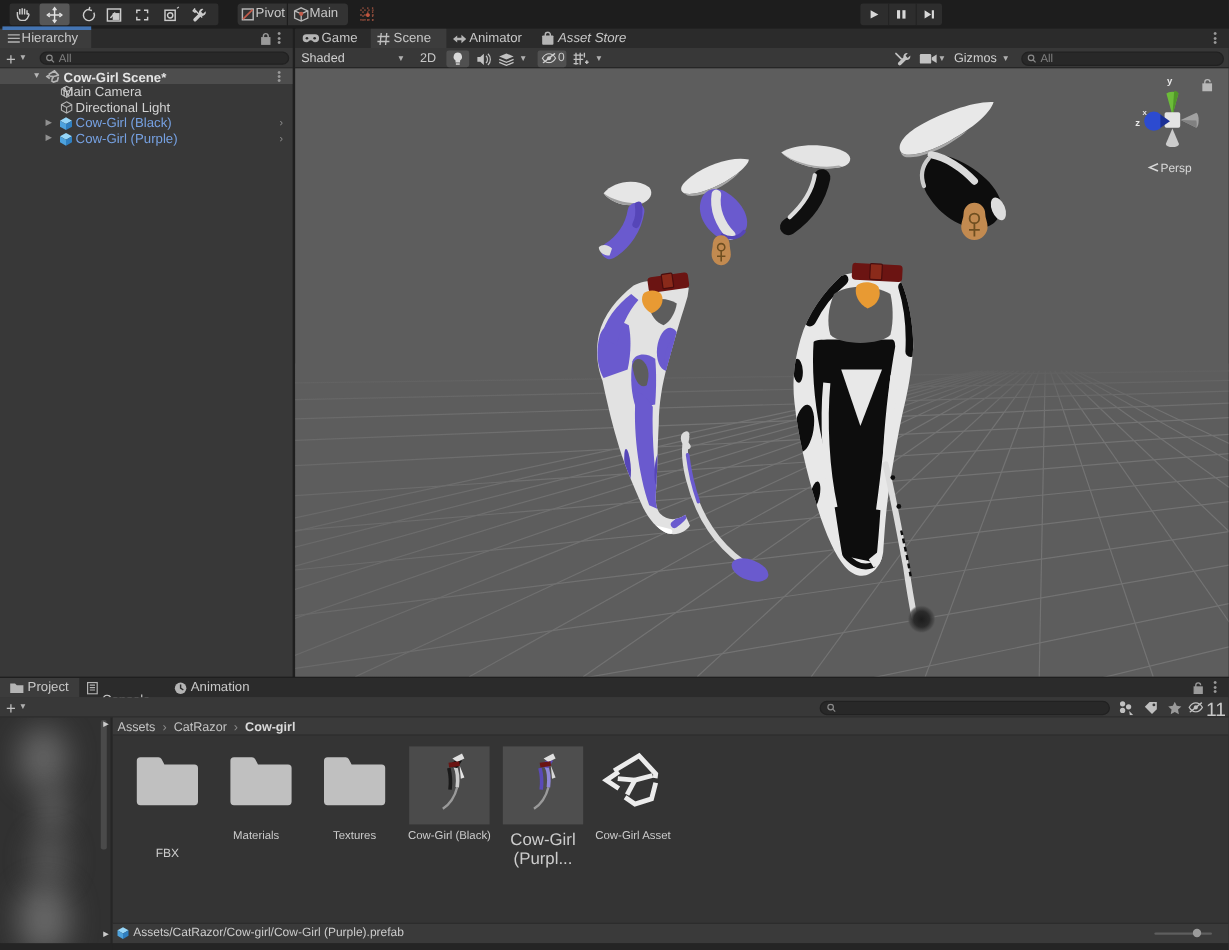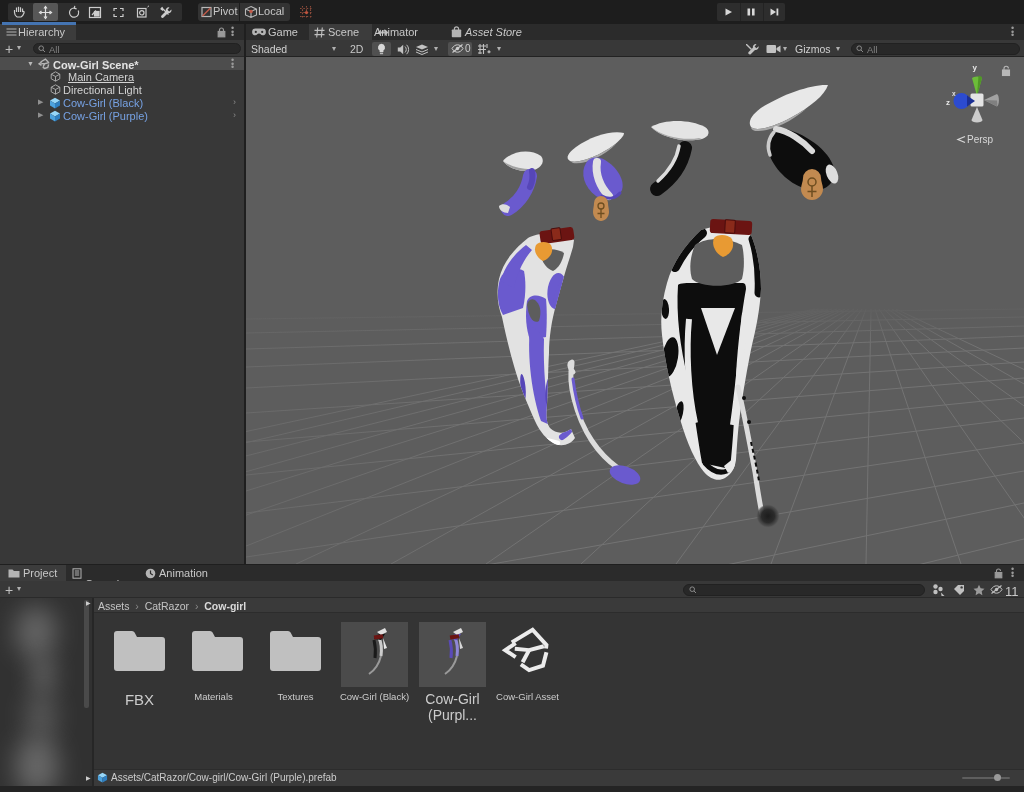--- a/index.html
+++ b/index.html
@@ -57,21 +57,21 @@
     <div class="abs" style="left:240px;top:3px;width:50px;height:18px;background:#333333;border-radius:0 3px 3px 0;"></div>
     <svg class="abs" style="left:200px;top:5px" width="90" height="14" viewBox="0 0 90 14">
       <rect x="2" y="2.5" width="9" height="9" fill="none" stroke="#b8b8b8" stroke-width="1.2"></rect>
       <path d="M2.5 11 L10.5 3" stroke="#c25b4a" stroke-width="1.4"></path>
       <g transform="translate(44,0)">
         <path d="M7 1.5 L12.5 4 L12.5 10 L7 12.5 L1.5 10 L1.5 4 Z M1.5 4 L7 6.5 L12.5 4 M7 6.5 L7 12.5" fill="none" stroke="#b8b8b8" stroke-width="1.1"></path>
         <circle cx="7" cy="6.5" r="1.8" fill="#c25b4a"></circle>
       </g>
     </svg>
     <span class="abs txt" style="left:213px;top:5px;font-size:11px;">Pivot</span>
-    <span class="abs txt" style="left:258px;top:5px;font-size:11px;">Local</span>
+    <span class="abs txt" style="left:258px;top:5px;font-size:11px;">Main</span>
 
     <svg class="abs" style="left:299px;top:5px" width="15" height="14" viewBox="0 0 15 14">
       <g fill="none" stroke="#8a4a3a" stroke-width="1.1" stroke-dasharray="1.6 1.7">
         <path d="M1 3.5 L14 3.5 M1 7.5 L14 7.5 M1 11.5 L14 11.5 M3.5 1 L3.5 13 M7.5 1 L7.5 13 M11.5 1 L11.5 13"></path>
       </g>
       <circle cx="7.5" cy="7.5" r="1.6" fill="#c2543e"></circle>
     </svg>
 
     <div class="abs" style="left:717px;top:3px;width:68px;height:18px;background:#2d2d2d;border-radius:2px;"></div>
     <div class="abs" style="left:739.5px;top:3px;width:1px;height:18px;background:#232323;"></div>
@@ -115,21 +115,21 @@
       <g stroke="#b6b6b6" stroke-width="7" fill="none">
         <path d="M13,20 L37,5.5 L53,23 L52.5,27 M53,31.5 L49,47 L33,52 L23.5,45.5 M17.5,21 L5.5,29 L17.5,37 M33,29 L50,24.5 M33,29 L16.5,27.5 M33,29 L25.5,43"></path>
       </g>
     </svg>
     <span class="abs" style="left:53px;top:35px;color:#e4e4e4;font-size:11px;font-weight:bold;white-space:nowrap;">Cow-Girl Scene*</span>
     <div class="abs" style="left:231px;top:35px;width:3px;height:11px;color:#9a9a9a;font-size:9px;line-height:3.6px;">•<br>•<br>•</div>
 
     <svg class="abs" style="left:50px;top:47px" width="11" height="11" viewBox="0 0 12 12" fill="none" stroke="#b0b0b0" stroke-width="1">
       <path d="M6 0.9 L10.7 3.5 L10.7 8.5 L6 11.1 L1.3 8.5 L1.3 3.5 Z M1.3 3.5 L6 6 L10.7 3.5 M6 6 L6 11.1"></path>
     </svg>
-    <span class="abs" style="left:68px;top:47px;color:#d2d2d2;font-size:11px;text-decoration:underline;">Main Camera</span>
+    <span class="abs" style="left:52px;top:47px;color:#d2d2d2;font-size:11px;">Main Camera</span>
 
     <svg class="abs" style="left:50px;top:60px" width="11" height="11" viewBox="0 0 12 12" fill="none" stroke="#b0b0b0" stroke-width="1">
       <path d="M6 0.9 L10.7 3.5 L10.7 8.5 L6 11.1 L1.3 8.5 L1.3 3.5 Z M1.3 3.5 L6 6 L10.7 3.5 M6 6 L6 11.1"></path>
     </svg>
     <span class="abs" style="left:63px;top:60px;color:#d2d2d2;font-size:11px;">Directional Light</span>
 
     <span class="abs" style="left:38px;top:74px;color:#909090;font-size:7px;">▶</span>
     <svg class="abs" style="left:49px;top:73px" width="12" height="12" viewBox="0 0 12 12">
       <path d="M6 0.8 L11 3.6 L6 6.4 L1 3.6 Z" fill="#96d6f8"></path>
       <path d="M1 3.6 L6 6.4 L6 11.4 L1 8.6 Z" fill="#4da2dd"></path>
@@ -163,21 +163,21 @@
     <span class="abs txt" style="left:22px;top:2px;">Game</span>
 
     <svg class="abs" style="left:68px;top:3px" width="11" height="11" viewBox="0 0 11 11" stroke="#c0c0c0" stroke-width="1.1">
       <path d="M3.7 0.5 L2.7 10.5 M8.3 0.5 L7.3 10.5 M0.5 3.4 L10.5 3.4 M0.5 7.6 L10.5 7.6"></path>
     </svg>
     <span class="abs txt" style="left:82px;top:2px;">Scene</span>
 
     <svg class="abs" style="left:131px;top:3px" width="12" height="11" viewBox="0 0 12 11" fill="#b4b4b4">
       <path d="M0.5 5.5 L4 2.5 L4 4.5 L7.5 4.5 L7.5 2 L11.5 5.5 L7.5 9 L7.5 6.5 L4 6.5 L4 8.5 Z"></path>
     </svg>
-    <span class="abs txt" style="left:128px;top:2px;">Animator</span>
+    <span class="abs txt" style="left:145px;top:2px;">Animator</span>
 
     <svg class="abs" style="left:205px;top:2px" width="11" height="12" viewBox="0 0 11 12" fill="#b4b4b4">
       <rect x="0.8" y="3.5" width="9.4" height="7.8" rx="0.8"></rect>
       <path d="M3.4 5 L3.4 3 A2.1 2.1 0 0 1 7.6 3 L7.6 5" fill="none" stroke="#b4b4b4" stroke-width="1.2"></path>
     </svg>
     <span class="abs txt" style="left:219px;top:2px;font-style:italic;">Asset Store</span>
     <div class="abs" style="left:765px;top:3px;width:3px;height:11px;color:#9a9a9a;font-size:9px;line-height:3.6px;">•<br>•<br>•</div>
 
     <div class="abs" style="left:0;top:16px;width:778px;height:17px;background:#383838;border-bottom:1px solid #222;"></div>
     <span class="abs" style="left:5px;top:19px;color:#d0d0d0;font-size:10.5px;">Shaded</span>
@@ -471,21 +471,21 @@
         <circle cx="8.6" cy="3.4" r="1.2" fill="#383838"></circle>
     </svg>
     <svg class="abs" style="left:973px;top:18.5px" width="12" height="12" viewBox="0 0 12 12" fill="#9a9a9a">
       <path d="M6 0.8 L7.6 4.2 L11.5 4.7 L8.7 7.3 L9.4 11.2 L6 9.3 L2.6 11.2 L3.3 7.3 L0.5 4.7 L4.4 4.2 Z"></path>
     </svg>
     <svg class="abs" style="left:990px;top:20px" width="14" height="9" viewBox="0 0 14 9">
       <path d="M1 4.5 C2.5 2 4.5 0.8 6.5 0.8 C8.5 0.8 10.5 2 12 4.5 C10.5 7 8.5 8.2 6.5 8.2 C4.5 8.2 2.5 7 1 4.5 Z" fill="none" stroke="#c0c0c0" stroke-width="1"></path>
       <circle cx="6.5" cy="4.5" r="1.7" fill="#c0c0c0"></circle>
       <path d="M1.5 8.5 L11.5 0.5" stroke="#c0c0c0" stroke-width="1.2"></path>
     </svg>
-    <span class="abs" style="left:1005px;top:19px;color:#c8c8c8;font-size:13px;">11</span>
+    <span class="abs" style="left:1005px;top:19px;color:#c8c8c8;font-size:16px;">11</span>
 
     <div class="abs" style="left:0;top:33px;width:92px;height:194px;background:#313131;overflow:hidden;">
       <div class="abs" style="left:16px;top:8px;width:40px;height:52px;background:#8e8e8e;border-radius:20px;filter:blur(12px);opacity:0.55;"></div>
       <div class="abs" style="left:30px;top:58px;width:26px;height:38px;background:#909090;border-radius:14px;filter:blur(11px);opacity:0.45;"></div>
       <div class="abs" style="left:26px;top:96px;width:30px;height:44px;background:#8a8a8a;border-radius:16px;filter:blur(12px);opacity:0.45;"></div>
       <div class="abs" style="left:16px;top:140px;width:42px;height:56px;background:#949494;border-radius:18px;filter:blur(12px);opacity:0.55;"></div>
       <div class="abs" style="left:84px;top:2px;width:5px;height:108px;background:#4a4a4a;border-radius:2px;"></div>
     </div>
     <div class="abs" style="left:92px;top:33px;width:2px;height:194px;background:#262626;"></div>
 
@@ -529,21 +529,21 @@
         <g stroke="#ececec" stroke-width="4.6" fill="none" stroke-linejoin="miter">
           <path d="M13,20 L37,5.5 L53,23 L52.5,27"></path>
           <path d="M53,31.5 L49,47 L33,52 L23.5,45.5"></path>
           <path d="M17.5,21 L5.5,29 L17.5,37"></path>
           <path d="M33,29 L50,24.5"></path>
           <path d="M33,29 L16.5,27.5"></path>
           <path d="M33,29 L25.5,43"></path>
         </g>
       </svg>
 
-      <div class="abs" style="left:14px;top:93px;width:63px;text-align:center;color:#cccccc;font-size:15px;">FBX</div>
+      <div class="abs" style="left:14px;top:108px;width:63px;text-align:center;color:#cccccc;font-size:10px;">FBX</div>
       <div class="abs" style="left:88px;top:93px;width:63px;text-align:center;color:#cccccc;font-size:9.5px;">Materials</div>
       <div class="abs" style="left:170px;top:93px;width:63px;text-align:center;color:#cccccc;font-size:9.5px;">Textures</div>
       <div class="abs" style="left:240px;top:93px;width:81px;text-align:center;color:#cccccc;font-size:9.5px;">Cow-Girl (Black)</div>
       <div class="abs" style="left:318px;top:93px;width:81px;text-align:center;color:#cccccc;font-size:14px;">Cow-Girl (Purpl...</div>
       <div class="abs" style="left:393px;top:93px;width:81px;text-align:center;color:#cccccc;font-size:9.5px;">Cow-Girl Asset</div>
 
       <div class="abs" style="left:0;top:171px;width:930px;height:17px;background:#3a3a3a;border-top:1px solid #2c2c2c;"></div>
       <svg class="abs" style="left:3px;top:174px" width="11" height="11" viewBox="0 0 12 12">
         <path d="M6 0.8 L11 3.6 L6 6.4 L1 3.6 Z" fill="#96d6f8"></path>
         <path d="M1 3.6 L6 6.4 L6 11.4 L1 8.6 Z" fill="#4da2dd"></path>

